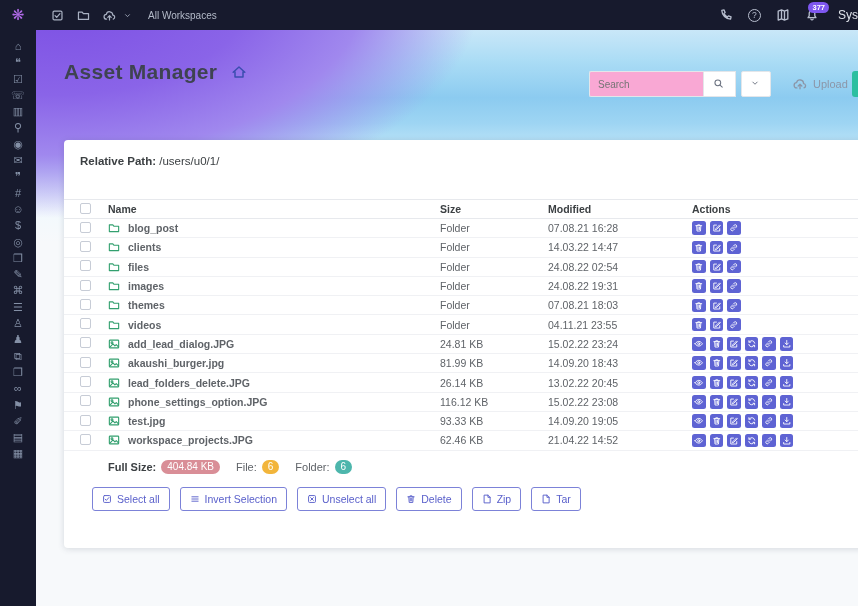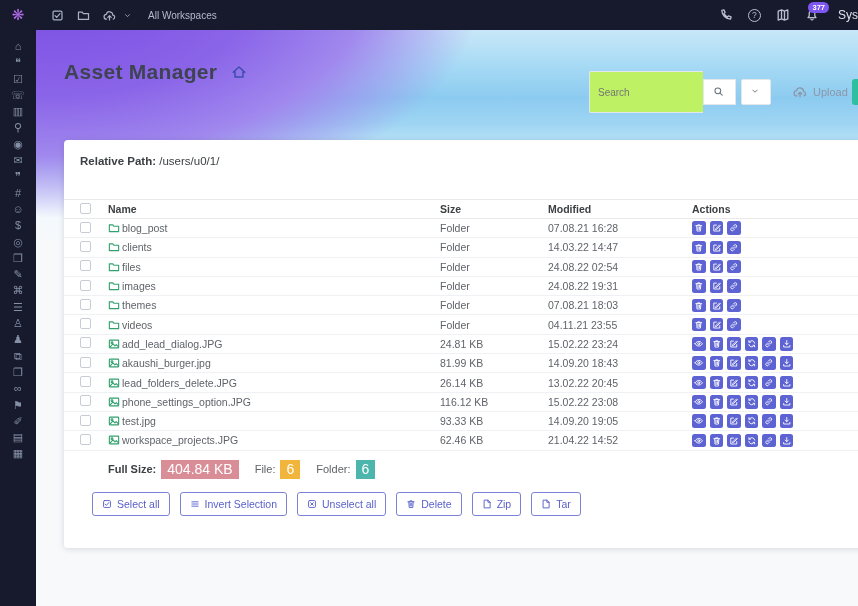--- a/index.html
+++ b/index.html
@@ -46,22 +46,22 @@
   .hero { position:absolute; top:0; left:0; width:100%; height:212px;
     background:
       radial-gradient(560px 300px at 20px -40px, #7a4ce3 0%, #8a64e8 35%, #a088ee 55%, rgba(160,136,238,0) 76%),
       linear-gradient(180deg,#c9e7f8 0%, #aadcf5 15%, #8ccbf0 32%, #9ed5f3 44%, #c2e6f8 57%, #e0f2fb 71%, #f2f9fd 86%, #f7f9fb 100%);
   }
   .page-head { position:absolute; top:30px; left:28px; display:flex; align-items:center; gap:14px; z-index:2; }
   .page-title { font-size:21px; font-weight:600; color:#3e4351; letter-spacing:.3px; }
   .home-ic { width:16px; height:16px; color:#3b4db0; cursor:pointer; }
 
   .controls { position:absolute; top:41px; left:553px; display:flex; align-items:center; z-index:2; }
-  .search-input { width:114px; height:42px; border:1px solid #e3e6ea; border-right:none;
-    border-radius:2px 0 0 2px; padding:0 8px; font-size:10px; color:#555; background:#bef264; outline:none; }
+  .search-input { width:114px; height:26px; border:1px solid #e3e6ea; border-right:none;
+    border-radius:2px 0 0 2px; padding:0 8px; font-size:10px; color:#555; background:#f9a8d4; outline:none; }
   .btn-search { width:33px; height:26px; background:#fff; border:1px solid #e3e6ea;
     display:flex; align-items:center; justify-content:center; color:#6b7280; cursor:pointer; }
   .btn-search svg { width:11px; height:11px; }
   .btn-caret { width:30px; height:26px; margin-left:5px; background:#fff; border:1px solid #e3e6ea;
     border-radius:2px; display:flex; align-items:center; justify-content:center; color:#6b7280; cursor:pointer; }
   .btn-caret svg { width:10px; height:10px; }
   .upload { display:flex; align-items:center; gap:6px; color:#8c96a8; font-size:11px;
     margin-left:22px; cursor:pointer; }
   .upload .up-ic { width:14px; height:14px; }
   .btn-plus { width:26px; height:26px; margin-left:4px; border:none; border-radius:3px;
@@ -76,33 +76,33 @@
   .table { margin-top:32px; }
   .thead { display:flex; align-items:center; height:20px; padding-left:16px;
     border-top:1px solid #e7e9ed; border-bottom:1px solid #e7e9ed;
     font-size:10.5px; font-weight:bold; color:#3c4043; }
   .col-cb { width:28px; } .col-name { width:332px; } .col-size { width:108px; }
   .col-mod { width:144px; } .col-act { flex:1; }
   .trow { display:flex; align-items:center; height:19.3px; padding-left:16px;
     border-bottom:1px solid #f0f1f4; font-size:10.5px; color:#5f6368; }
   .cb { width:11px; height:11px; border:1px solid #c7ccd6; border-radius:2px;
     background:#fff; display:inline-block; cursor:pointer; }
-  .name-cell { display:flex; align-items:center; gap:2px; }
+  .name-cell { display:flex; align-items:center; gap:8px;font-weight:bold; }
   .fic { width:12px; height:12px; color:#33a06f; flex:0 0 auto; }
   .fname { cursor:pointer; }
   .acts { display:flex; align-items:center; }
   .act { width:13.5px; height:13.5px; border:none; border-radius:2.5px; background:#5e63d3;
     color:#fff; margin-right:4px; display:inline-flex; align-items:center; justify-content:center;
     padding:0; cursor:pointer; }
   .act svg { width:9.5px; height:9.5px; }
 
   .summary { display:flex; align-items:center; gap:5px; padding:9px 0 0 44px;
     font-size:11px; color:#5f6368; }
   .full-label { font-weight:bold; color:#3c4043; }
-  .badge { border-radius:0; color:#fff; font-size:14px; padding:1.5px 6px; }
+  .badge { border-radius:7px; color:#fff; font-size:10px; padding:1.5px 6px; }
   .badge-size { background:#d98e97; }
   .badge-file { background:#f2b53b; }
   .badge-folder { background:#4db6ac; }
   .sum-gap { width:6px; }
 
   .card-actions { display:flex; gap:10px; padding:13px 0 0 28px; }
   .obtn { display:flex; align-items:center; gap:5px; border:1px solid #7c82d8; color:#5a60cb;
     background:#fff; border-radius:3px; padding:5px 9px; font-size:10.5px; cursor:pointer; }
   .obtn .oic { width:10px; height:10px; display:inline-block; }
 </style>

